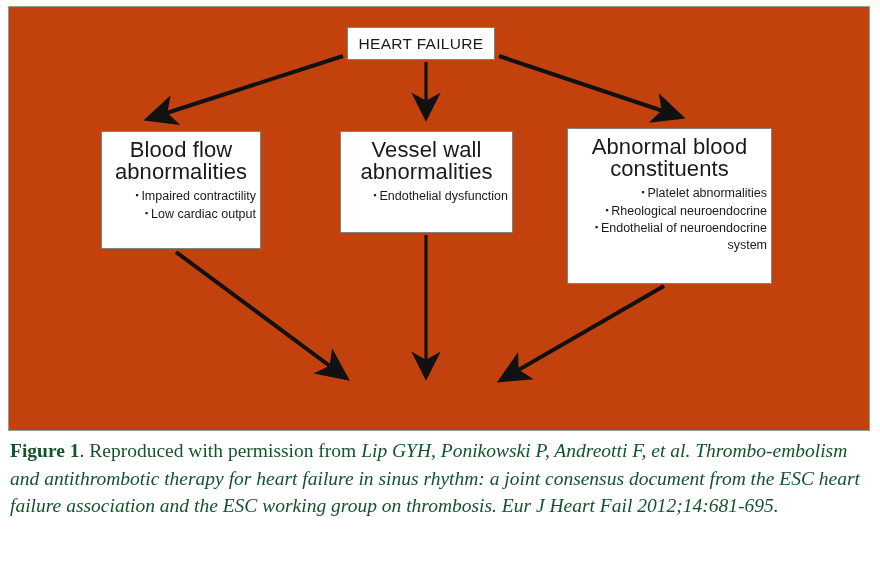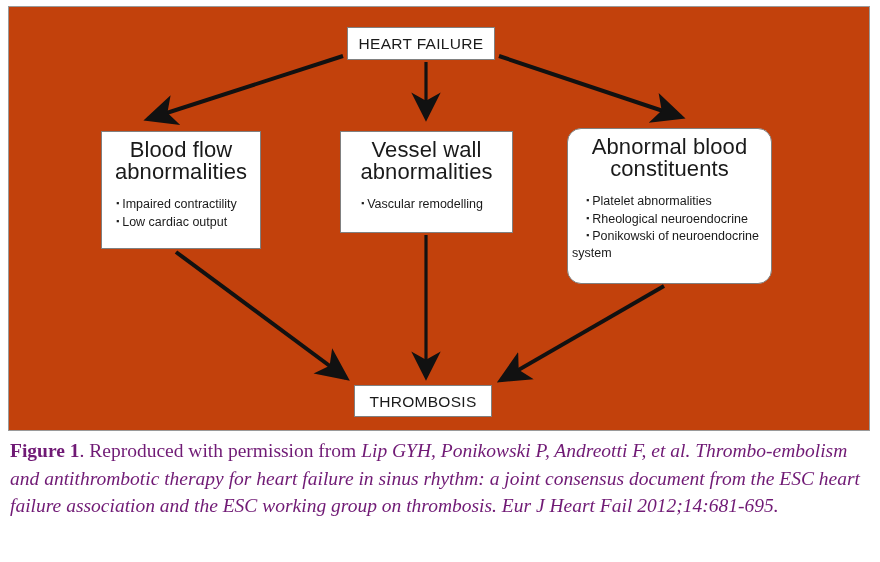--- a/index.html
+++ b/index.html
@@ -97,28 +97,27 @@
     width: 173px;
     height: 102px;
     padding: 7px 4px 8px 4px;
   }
   #node-abnormal-blood {
     left: 558px;
     top: 121px;
     width: 205px;
     height: 156px;
     padding: 7px 4px 4px 4px;
-    border-radius: 14px;
   }
 
   .bullets {
-    margin: 12px 0 0 0;
+    margin: 4px 0 0 0;
     padding: 0;
     list-style: none;
-    text-align: left;
+    text-align: right;
   }
   .bullets li {
     font-size: 12.5px;
     line-height: 17px;
     color: #1a1a1a;
     padding: 0;
     margin: 0;
   }
   .bullets li .bsq {
     font-size: 9px;
@@ -134,21 +133,21 @@
 
   
   #caption {
     position: absolute;
     left: 10px;
     top: 437px;
     width: 862px;
     font-family: "Liberation Serif", serif;
     font-size: 19.5px;
     line-height: 27.5px;
-    color: #701a75;
+    color: #14532d;
   }
   #caption .fig-label { font-weight: bold; }
   #caption .ital { font-style: italic; }
 </style>
 </head>
 <body>
 
 <div id="page">
 
   <div class="figure-panel">
@@ -186,36 +185,33 @@
       <ul class="bullets">
         <li><span class="bsq">▪</span><span>Impaired contractility</span></li>
         <li><span class="bsq">▪</span><span>Low cardiac output</span></li>
       </ul>
     </div>
 
     <div class="node" id="node-vessel-wall">
       <div class="node-title">Vessel wall</div>
       <div class="node-title">abnormalities</div>
       <ul class="bullets">
-        <li><span class="bsq">▪</span><span>Vascular remodelling</span></li>
+        <li><span class="bsq">▪</span><span>Endothelial dysfunction</span></li>
       </ul>
     </div>
 
     <div class="node" id="node-abnormal-blood">
       <div class="node-title">Abnormal blood</div>
       <div class="node-title">constituents</div>
       <ul class="bullets">
         <li><span class="bsq">▪</span><span>Platelet abnormalities</span></li>
         <li><span class="bsq">▪</span><span>Rheological neuroendocrine</span></li>
-        <li><span class="bsq">▪</span><span>Ponikowski of neuroendocrine</span></li>
+        <li><span class="bsq">▪</span><span>Endothelial of neuroendocrine</span></li>
         <li class="wrap-line"><span>system</span></li>
       </ul>
     </div>
 
-    <div class="node" id="node-thrombosis">
-      <span class="node-cap">THROMBOSIS</span>
-    </div>
 
   </div>
 
   <div id="caption"><span class="fig-label">Figure 1</span><span>. </span><span>Reproduced with permission from </span><span class="ital">Lip GYH, Ponikowski P, Andreotti F, et al.</span><span class="ital"> Thrombo-embolism and antithrombotic therapy for heart failure in sinus rhythm: a joint consensus document from the ESC heart failure association and the ESC working group on thrombosis.</span><span class="ital"> Eur J Heart Fail 2012;14:681-695.</span></div>
 
 </div>
 
 </body></html>

